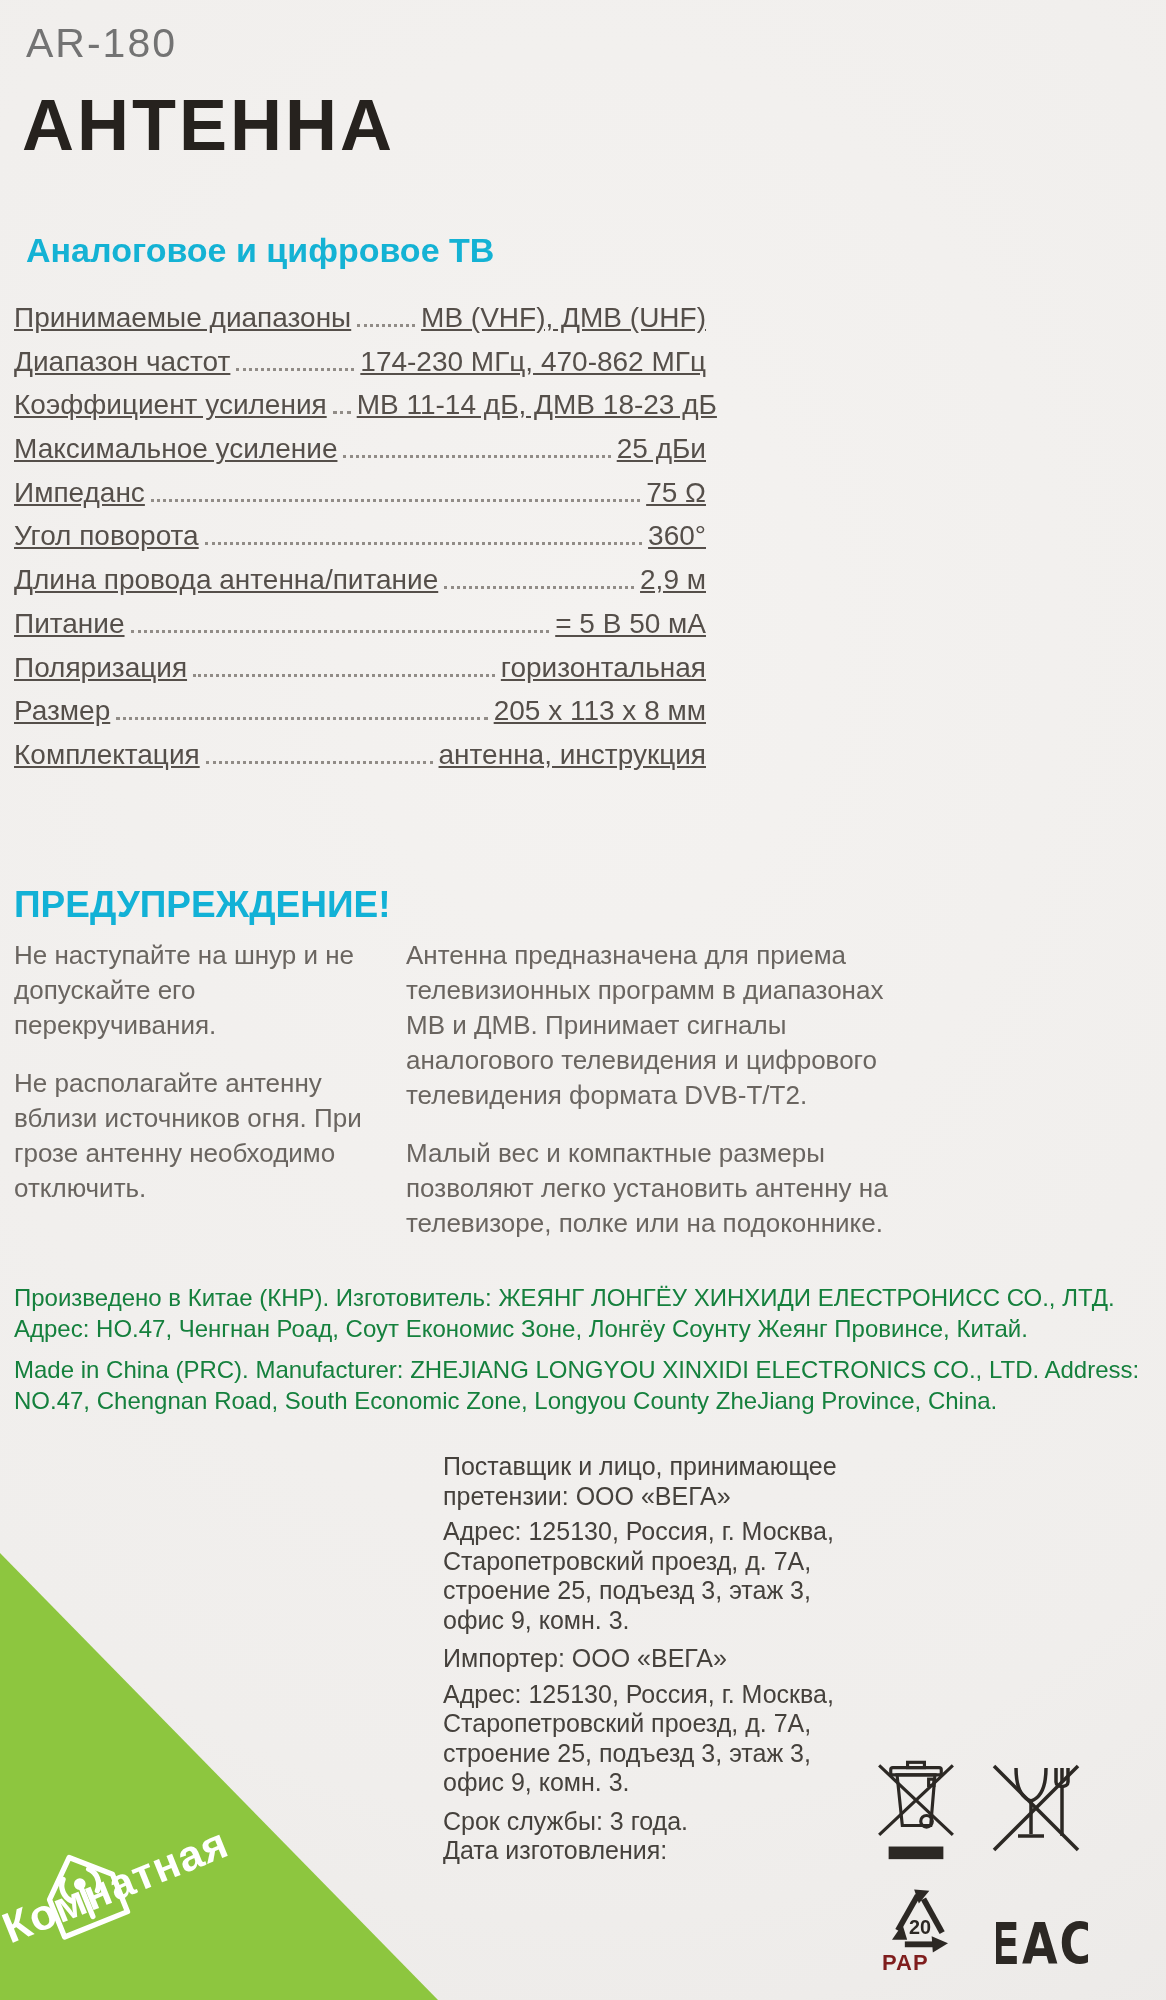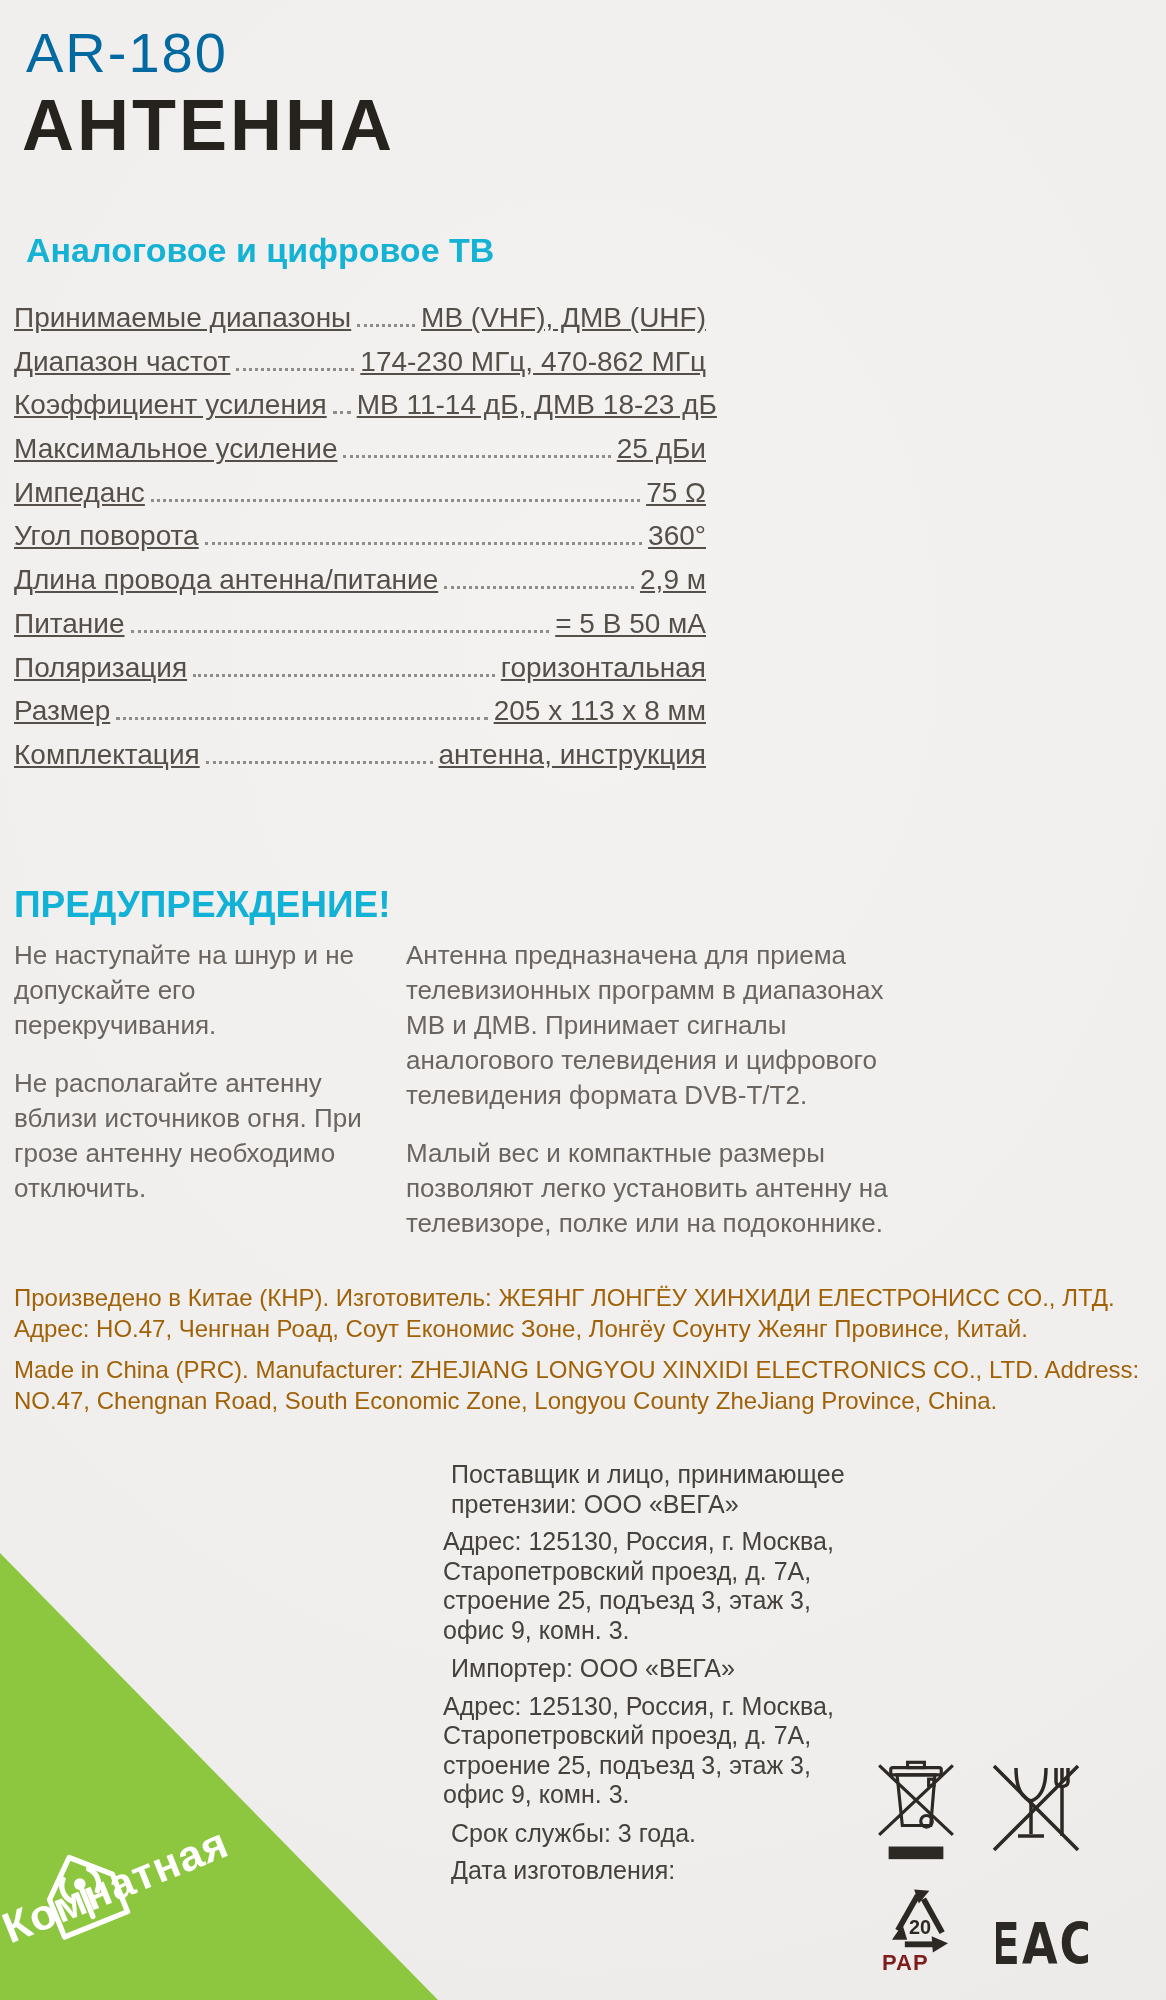--- a/index.html
+++ b/index.html
@@ -6,42 +6,42 @@
   body{
     width:1166px;height:2000px;position:relative;overflow:hidden;
     background:#f2f0ee;
     font-family:"Liberation Sans", sans-serif;
     color:#27231f;
   }
   .photo-bg{
     position:absolute;inset:0;
     background:radial-gradient(130% 95% at 50% 32%, #f4f2f0 0%, #f0eeec 62%, #e9e7e5 100%);
   }
-  .model{position:absolute;left:26px;top:20px;font-size:56px;letter-spacing:2px;color:#0369a1;}
+  .model{position:absolute;left:26px;top:20px;font-size:41px;letter-spacing:2px;color:#737373;}
   .title{position:absolute;left:22px;top:84px;font-size:72px;font-weight:bold;letter-spacing:3px;color:#26221e;}
   .subtitle{position:absolute;left:26px;top:231px;font-size:34px;font-weight:bold;color:#14b2d4;}
 
   .specs{position:absolute;left:14px;top:302px;width:692px;}
   .spec-row{display:flex;align-items:baseline;height:43.7px;font-size:28px;color:#554f4a;text-decoration:underline;}
   .spec-label{white-space:nowrap;}
   .spec-leader{flex:1;border-bottom:3px dotted #918c87;margin:0 6px 9px 6px;min-width:18px;}
   .spec-value{white-space:nowrap;}
 
   .warn-heading{position:absolute;left:14px;top:884px;font-size:37px;font-weight:bold;color:#12b1d6;}
   .warn-col{font-size:26px;line-height:35px;color:#6a6560;}
   .warn-col p{margin:0 0 23px 0;}
   .warn-left{position:absolute;left:14px;top:938px;width:352px;}
   .warn-right{position:absolute;left:406px;top:938px;width:486px;}
 
-  .mfr{position:absolute;left:14px;top:1282px;width:1142px;font-size:24px;line-height:31px;color:#a16207;}
+  .mfr{position:absolute;left:14px;top:1282px;width:1142px;font-size:24px;line-height:31px;color:#15803d;}
   .mfr p{margin:0 0 10px 0;}
 
   .right-col{position:absolute;left:443px;top:1452px;width:434px;font-size:25px;line-height:29.5px;color:#45413c;}
   .right-col p{margin:6px 0 9px 0;}
-  .right-col p.tight{margin:8px;}
+  .right-col p.tight{margin:0;}
 
   .green-triangle{
     position:absolute;left:0;top:1553px;width:438px;height:447px;
     background:#8dc63f;
     clip-path:polygon(0 0, 100% 100%, 0 100%);
   }
   .badge-icon{position:absolute;left:28px;top:1834px;width:106px;height:106px;transform:rotate(-22deg);}
   .badge-label{
     position:absolute;left:14px;top:1904px;font-size:43px;font-weight:bold;color:#ffffff;
     letter-spacing:1px;transform:rotate(-22deg);transform-origin:0 100%;white-space:nowrap;

